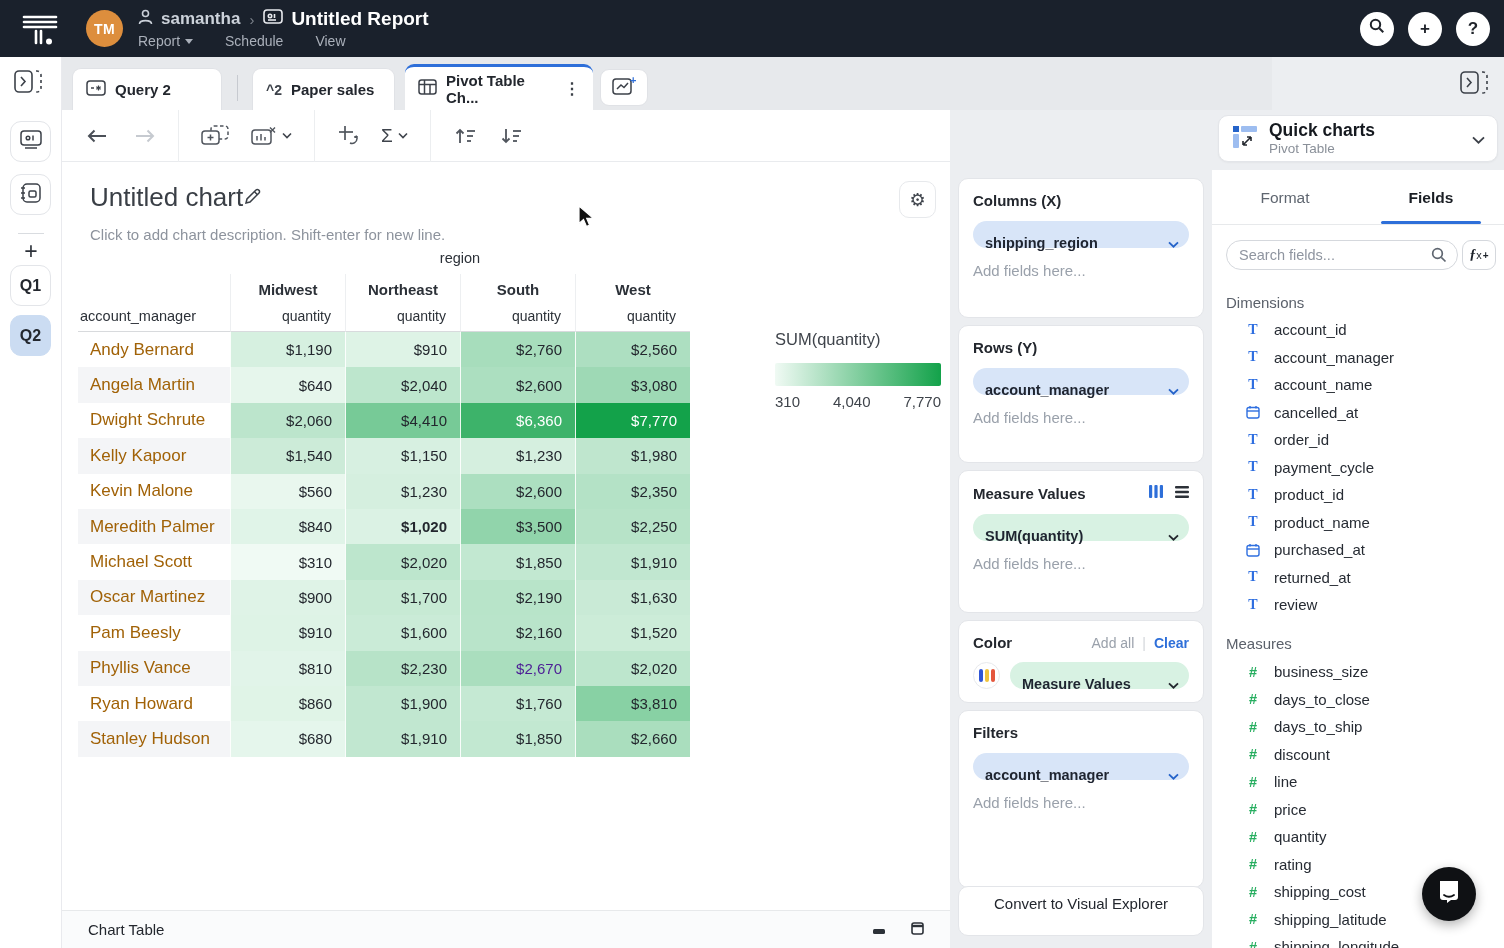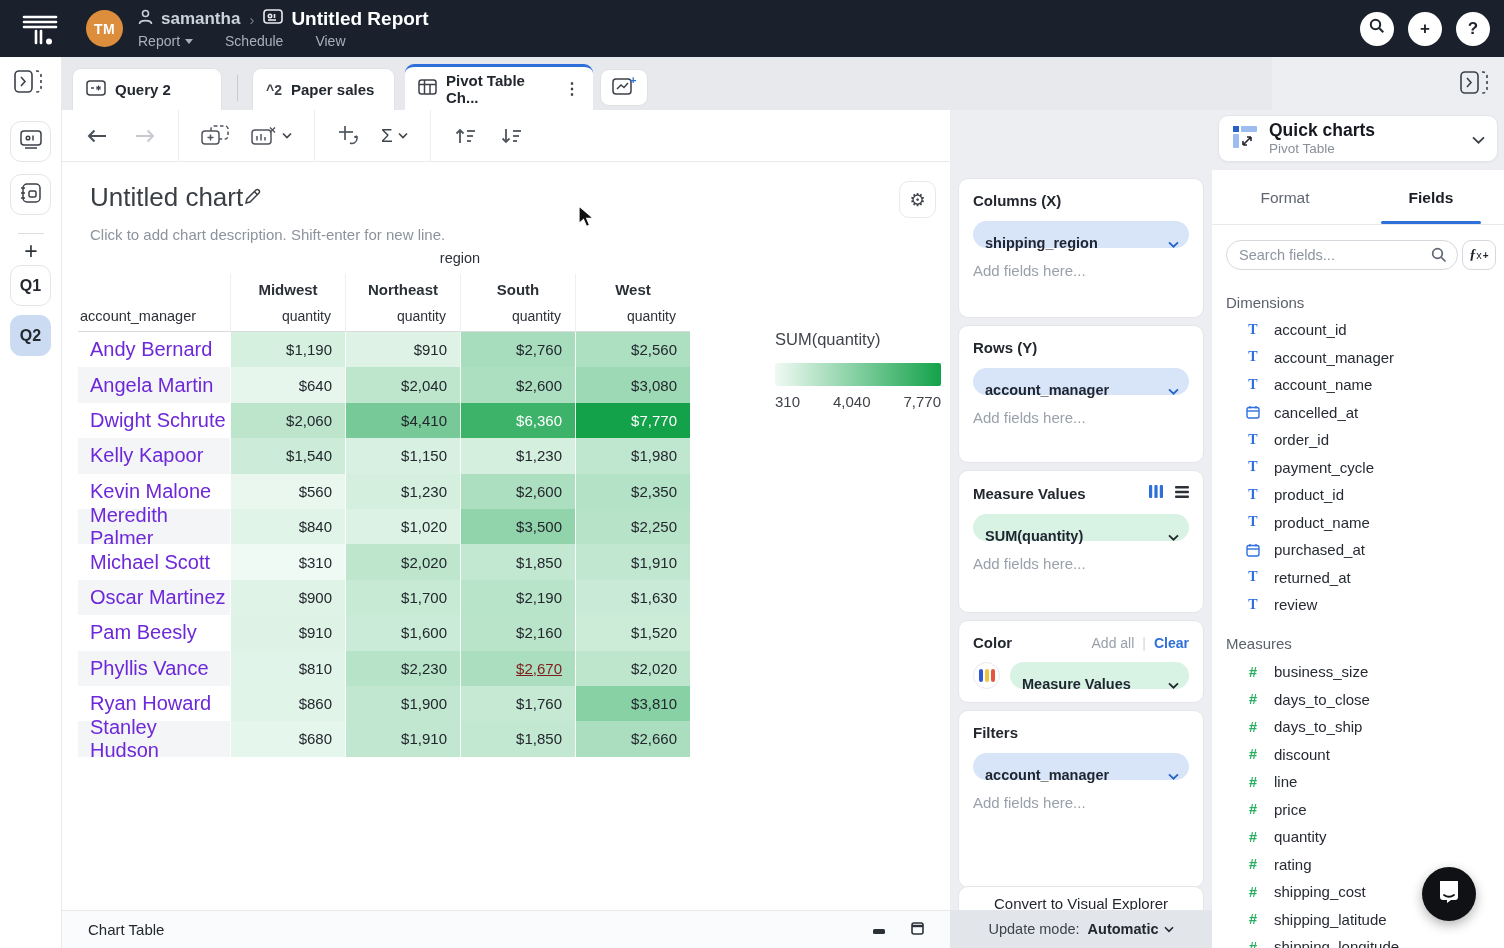--- a/index.html
+++ b/index.html
@@ -54,21 +54,21 @@
   .chart{position:relative;height:748px}
   .ctitle{position:absolute;left:28px;top:20px;font-size:26px;color:#3a3f46;display:flex;align-items:center;font-weight:400}
   .cdesc{position:absolute;left:28px;top:64px;font-size:15px;color:#8d939d}
   .gearbtn{position:absolute;right:14px;top:19px;width:37px;height:37px;border:1px solid #e7e9ec;border-radius:10px;display:flex;align-items:center;justify-content:center;font-size:18px;color:#3f444c;background:#fff;cursor:pointer}
   .regionlbl{position:absolute;left:168px;top:88px;width:460px;text-align:center;font-size:14.5px;font-weight:500;color:#2c3138}
   .pgrid{position:absolute;left:16px;top:112px;display:grid;grid-template-columns:152px 115px 115px 115px 115px;grid-template-rows:58px;grid-auto-rows:35.4px;width:612px}
   .ph-first{display:flex;align-items:flex-end;padding:0 0 7px 2px;font-size:14.5px;color:#2c3138;border-bottom:1px solid #d8dadd}
   .ph-col{display:flex;flex-direction:column;justify-content:space-between;padding:7px 0 7px;border-left:1px solid #edeff1;border-bottom:1px solid #d8dadd}
   .ph-name{text-align:center;font-size:15px;font-weight:600;color:#2c3138}
   .ph-q{text-align:right;padding-right:14px;font-size:14px;color:#2c3138}
-  .prow-label{display:flex;align-items:center;padding-left:12px;font-size:20px;font-weight:500;color:#6d28d9;background:#fff}
+  .prow-label{display:flex;align-items:center;padding-left:12px;font-size:17px;font-weight:500;color:#a16207;background:#fff}
   .prow-label.alt{background:#f4f5f7}
   .pcell{display:flex;align-items:center;justify-content:flex-end;padding-right:13px;font-size:15px;border-left:1px solid rgba(255,255,255,.9)}
   .legend{position:absolute;left:713px;top:168px;width:166px}
   .legtitle{font-size:16.5px;color:#3f444b}
   .legbar{margin-top:14px;height:23px;border-radius:2px}
   .legticks{display:flex;justify-content:space-between;margin-top:7px;font-size:15px;color:#3f444b}
   .databar{position:absolute;bottom:0;left:0;width:100%;height:38px;background:#fafbfc;border-top:1px solid #e7e9eb;display:flex;align-items:center;padding:0 26px}
   .databar .lbl{font-size:15px;color:#23272e}
   .dbicons{margin-left:auto;display:flex;gap:26px;align-items:center}
 
@@ -379,42 +379,42 @@
           <div class="pcell" style="background: rgb(215, 240, 225); color: rgb(35, 39, 46);">$1,150</div>
           <div class="pcell" style="background: rgb(213, 239, 223); color: rgb(35, 39, 46);">$1,230</div>
           <div class="pcell" style="background: rgb(191, 230, 206); color: rgb(35, 39, 46);">$1,980</div>
           <div class="prow-label">Kevin Malone</div>
           <div class="pcell" style="background: rgb(233, 247, 238); color: rgb(35, 39, 46);">$560</div>
           <div class="pcell" style="background: rgb(213, 239, 223); color: rgb(35, 39, 46);">$1,230</div>
           <div class="pcell" style="background: rgb(172, 223, 192); color: rgb(35, 39, 46);">$2,600</div>
           <div class="pcell" style="background: rgb(180, 226, 198); color: rgb(35, 39, 46);">$2,350</div>
           <div class="prow-label alt">Meredith Palmer</div>
           <div class="pcell" style="background: rgb(224, 244, 232); color: rgb(35, 39, 46);">$840</div>
-          <div class="pcell" style="background: rgb(219, 242, 228); color: rgb(35, 39, 46);">$1,020</div>
+          <div class="pcell" style="background: rgb(219, 242, 228); color: rgb(35, 39, 46); font-weight: bold;">$1,020</div>
           <div class="pcell" style="background: rgb(145, 212, 171); color: rgb(35, 39, 46);">$3,500</div>
           <div class="pcell" style="background: rgb(183, 227, 200); color: rgb(35, 39, 46); padding-left: 13px;">$2,250</div>
           <div class="prow-label">Michael Scott</div>
           <div class="pcell" style="background: rgb(240, 250, 244); color: rgb(35, 39, 46);">$310</div>
           <div class="pcell" style="background: rgb(189, 230, 205); color: rgb(35, 39, 46);">$2,020</div>
           <div class="pcell" style="background: rgb(194, 232, 209); color: rgb(35, 39, 46);">$1,850</div>
           <div class="pcell" style="background: rgb(193, 231, 208); color: rgb(35, 39, 46);">$1,910</div>
           <div class="prow-label alt">Oscar Martinez</div>
           <div class="pcell" style="background: rgb(223, 243, 231); color: rgb(35, 39, 46);">$900</div>
           <div class="pcell" style="background: rgb(199, 234, 212); color: rgb(35, 39, 46);">$1,700</div>
           <div class="pcell" style="background: rgb(184, 228, 201); color: rgb(35, 39, 46);">$2,190</div>
           <div class="pcell" style="background: rgb(201, 234, 214); color: rgb(35, 39, 46);">$1,630</div>
           <div class="prow-label">Pam Beesly</div>
           <div class="pcell" style="background: rgb(222, 243, 230); color: rgb(35, 39, 46);">$910</div>
           <div class="pcell" style="background: rgb(202, 235, 215); color: rgb(35, 39, 46);">$1,600</div>
           <div class="pcell" style="background: rgb(185, 228, 202); color: rgb(35, 39, 46);">$2,160</div>
           <div class="pcell" style="background: rgb(204, 236, 216); color: rgb(35, 39, 46);">$1,520</div>
           <div class="prow-label alt">Phyllis Vance</div>
           <div class="pcell" style="background: rgb(225, 244, 233); color: rgb(35, 39, 46);">$810</div>
           <div class="pcell" style="background: rgb(183, 227, 200); color: rgb(35, 39, 46);">$2,230</div>
-          <div class="pcell" style="background: rgb(170, 222, 190); color: #7f1d1d; text-decoration: underline;">$2,670</div>
+          <div class="pcell" style="background: rgb(170, 222, 190); color: #4c1d95;">$2,670</div>
           <div class="pcell" style="background: rgb(189, 230, 205); color: rgb(35, 39, 46);">$2,020</div>
           <div class="prow-label">Ryan Howard</div>
           <div class="pcell" style="background: rgb(224, 244, 231); color: rgb(35, 39, 46);">$860</div>
           <div class="pcell" style="background: rgb(193, 231, 208); color: rgb(35, 39, 46);">$1,900</div>
           <div class="pcell" style="background: rgb(197, 233, 211); color: rgb(35, 39, 46);">$1,760</div>
           <div class="pcell" style="background: rgb(136, 209, 164); color: rgb(35, 39, 46);">$3,810</div>
           <div class="prow-label alt">Stanley Hudson</div>
           <div class="pcell" style="background: rgb(229, 246, 236); color: rgb(35, 39, 46);">$680</div>
           <div class="pcell" style="background: rgb(193, 231, 208); color: rgb(35, 39, 46);">$1,910</div>
           <div class="pcell" style="background: rgb(194, 232, 209); color: rgb(35, 39, 46);">$1,850</div>
@@ -521,29 +521,20 @@
       <div class="pill blue">
         <span>account_manager</span>
         <span><svg width="11" height="7" viewBox="0 0 11 7" fill="none" stroke="#2563c9" stroke-width="1.8">
               <path d="M1 1.3 l4.5 4.4 4.5-4.4"></path>
             </svg></span>
       </div>
       <div class="addf">Add fields here...</div>
     </div>
 
     <div class="convert">Convert to Visual Explorer</div>
-    <div class="updatebar">
-      <span>Update mode:</span>
-      <span class="updval">
-        <span>Automatic</span>
-        <svg width="10" height="7" viewBox="0 0 10 7" fill="none" stroke="#23272e" stroke-width="1.6">
-            <path d="M1 1.3 l4 4 4-4"></path>
-          </svg>
-      </span>
-    </div>
   </div>
 
   <div class="rpanel">
     <div class="quick">
       <span><svg width="28" height="28" viewBox="0 0 28 28">
             <rect x="2" y="3" width="6" height="6" fill="#2563c9"></rect>
             <rect x="10" y="3" width="16" height="6" rx="1" fill="#9dbdf0"></rect>
             <rect x="2" y="11" width="6" height="14" rx="1" fill="#9dbdf0"></rect>
             <path d="M12 22 L20 14 M12 22 l0-4 m0 4 l4 0 M20 14 l-4 0 m4 0 l0 4" stroke="#23272e" stroke-width="1.6" fill="none"></path>
           </svg></span>

